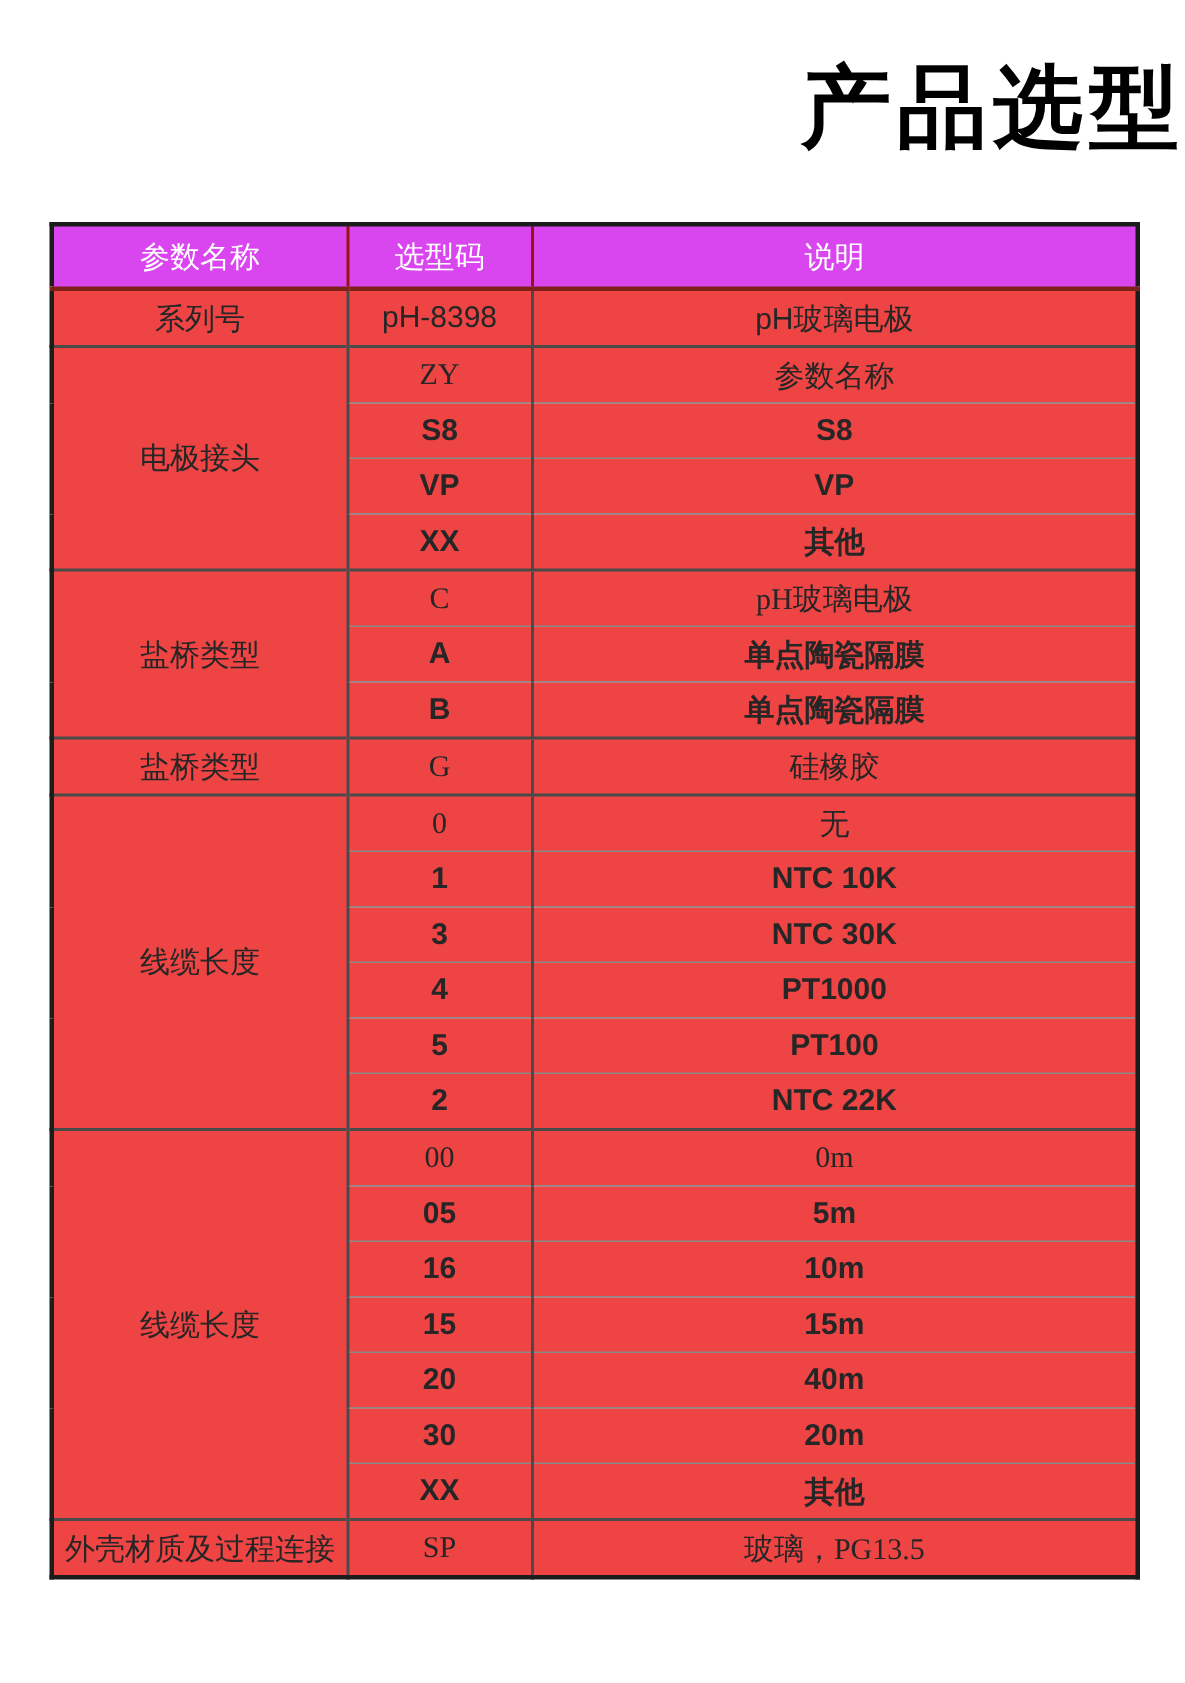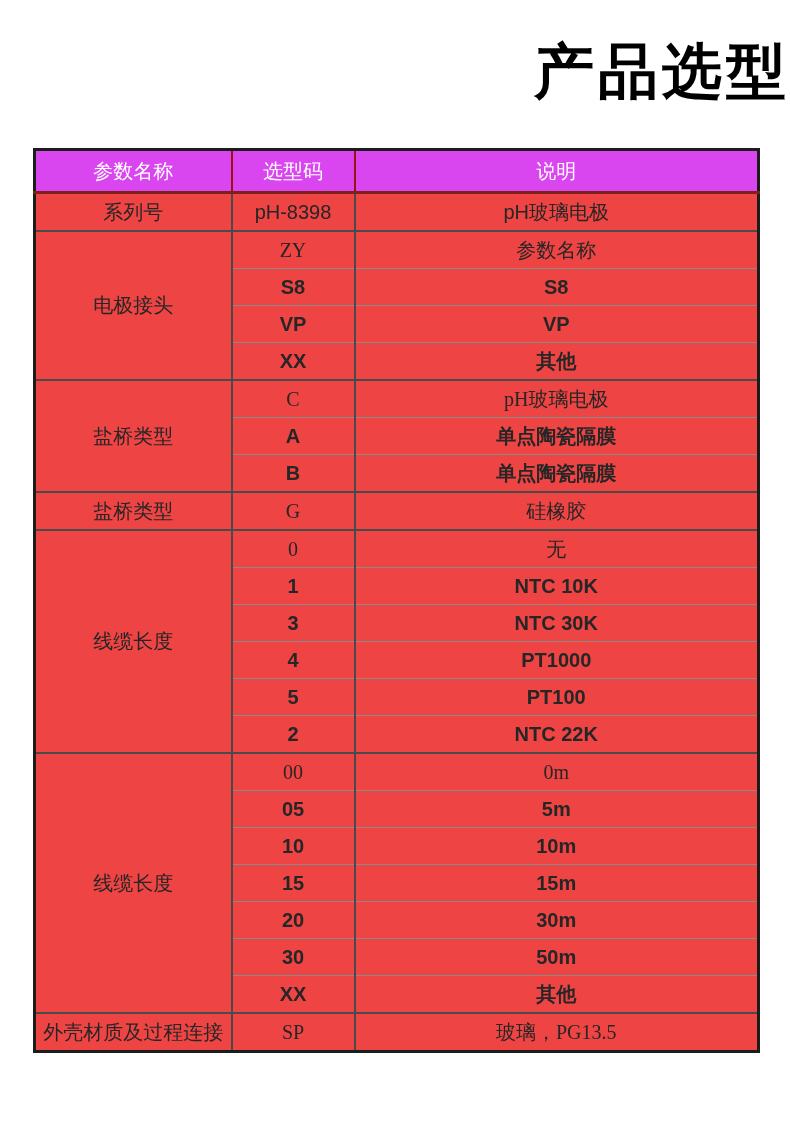--- a/index.html
+++ b/index.html
@@ -148,34 +148,34 @@
       <tr class="group-start">
         <td class="param-cell" rowspan="7">线缆长度</td>
         <td class="code-cell">00</td>
         <td class="desc-cell">0m</td>
       </tr>
       <tr class="sub-row">
         <td class="code-cell">05</td>
         <td class="desc-cell">5m</td>
       </tr>
       <tr class="sub-row">
-        <td class="code-cell">10</td>
+        <td class="code-cell">16</td>
         <td class="desc-cell">10m</td>
       </tr>
       <tr class="sub-row">
         <td class="code-cell">15</td>
         <td class="desc-cell">15m</td>
       </tr>
       <tr class="sub-row">
         <td class="code-cell">20</td>
-        <td class="desc-cell">30m</td>
+        <td class="desc-cell">40m</td>
       </tr>
       <tr class="sub-row">
         <td class="code-cell">30</td>
-        <td class="desc-cell">50m</td>
+        <td class="desc-cell">20m</td>
       </tr>
       <tr class="sub-row">
         <td class="code-cell">XX</td>
         <td class="desc-cell">其他</td>
       </tr>
       <tr class="group-start">
         <td class="param-cell" rowspan="1">外壳材质及过程连接</td>
         <td class="code-cell">SP</td>
         <td class="desc-cell">玻璃，PG13.5</td>
       </tr>

